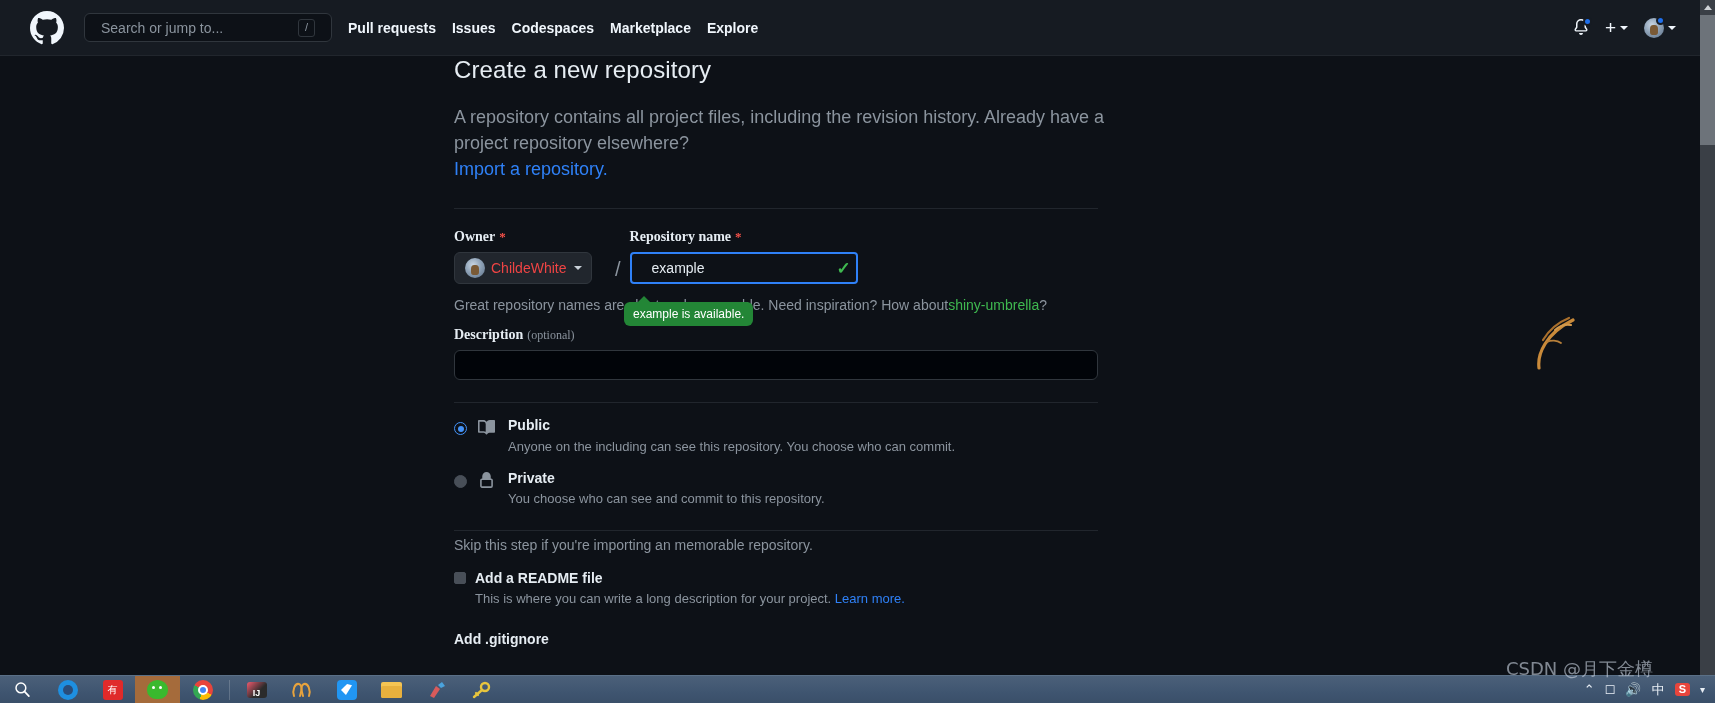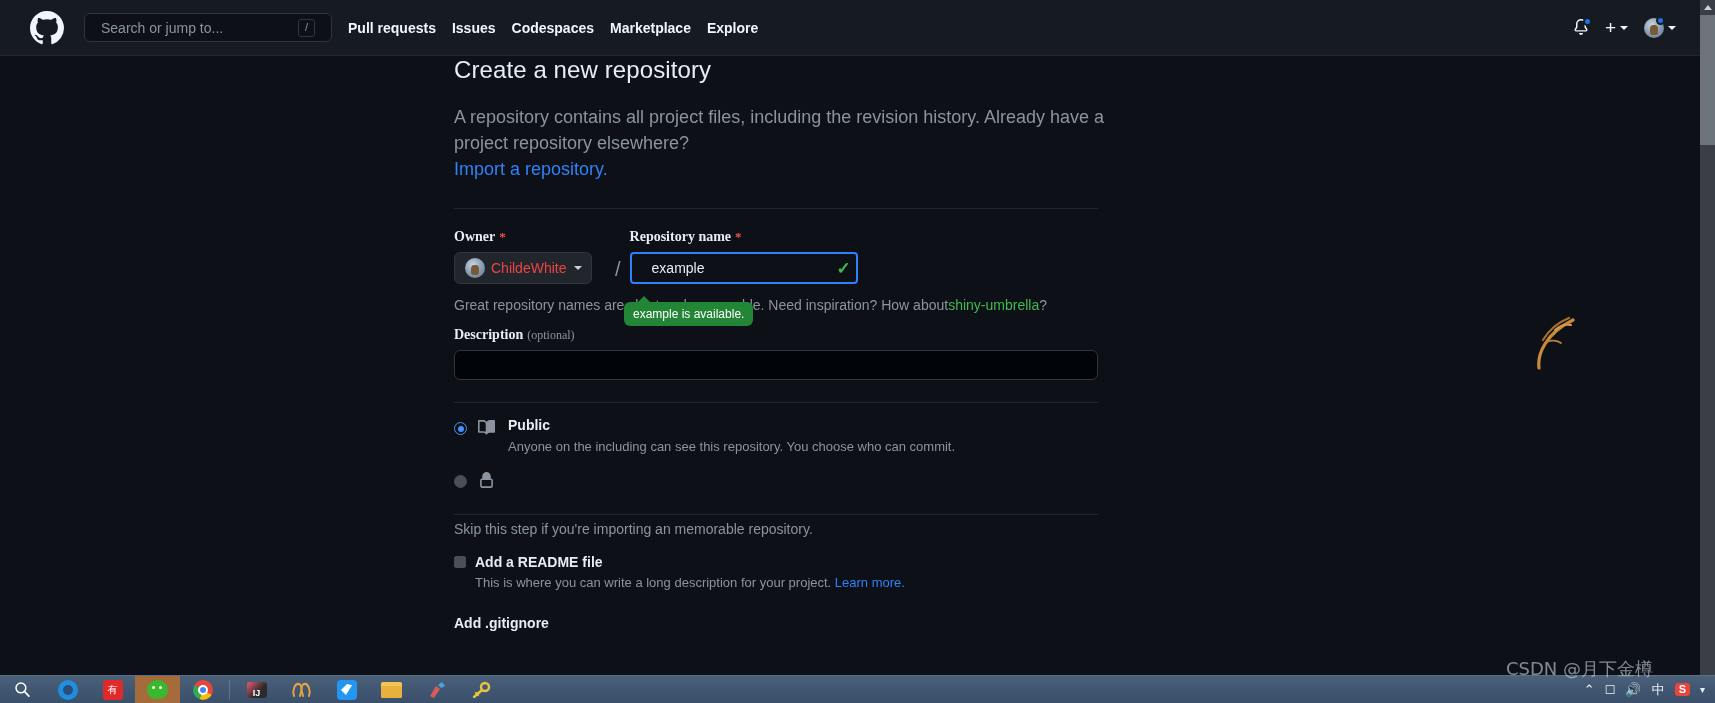--- a/index.html
+++ b/index.html
@@ -457,20 +457,24 @@
     </div>
   </div>
 
   <div class="visibility-row">
     <span class="radio unchecked"></span>
     <span class="vis-icon">
       <svg viewBox="0 0 16 16" width="17" height="17">
           <path d="M4 4v2h-.25A1.75 1.75 0 002 7.75v5.5c0 .966.784 1.75 1.75 1.75h8.5A1.75 1.75 0 0014 13.25v-5.5A1.75 1.75 0 0012.25 6H12V4a4 4 0 10-8 0zm6.5 2V4a2.5 2.5 0 00-5 0v2h5zM12 7.5h.25a.25.25 0 01.25.25v5.5a.25.25 0 01-.25.25h-8.5a.25.25 0 01-.25-.25v-5.5a.25.25 0 01.25-.25H12z"></path>
         </svg>
     </span>
+    <div class="vis-text">
+      <div class="vis-title">Private</div>
+      <div class="vis-desc">You choose who can see and commit to this repository.</div>
+    </div>
   </div>
 
   <div class="divider" id="div-3"></div>
 
   <div id="init-sub">Skip this step if you're importing an memorable repository.</div>
 
   <div id="readme-row">
     <span class="checkbox"></span>
     <span id="readme-label">Add a README file</span>
   </div>

